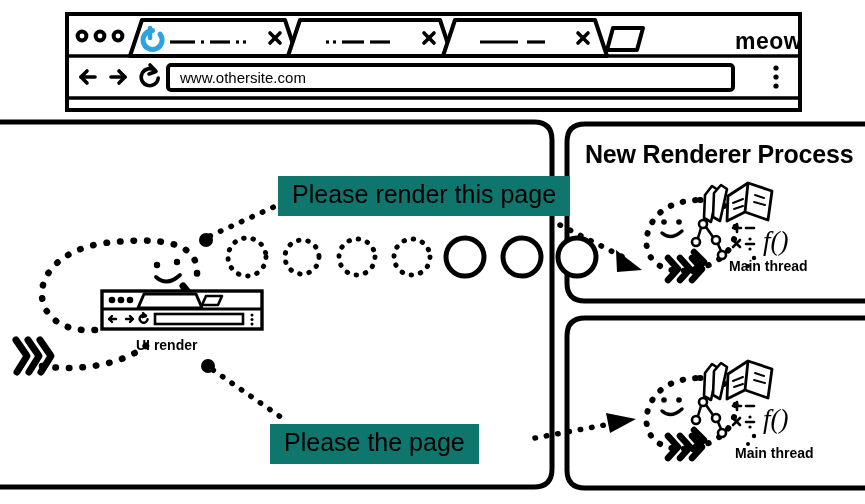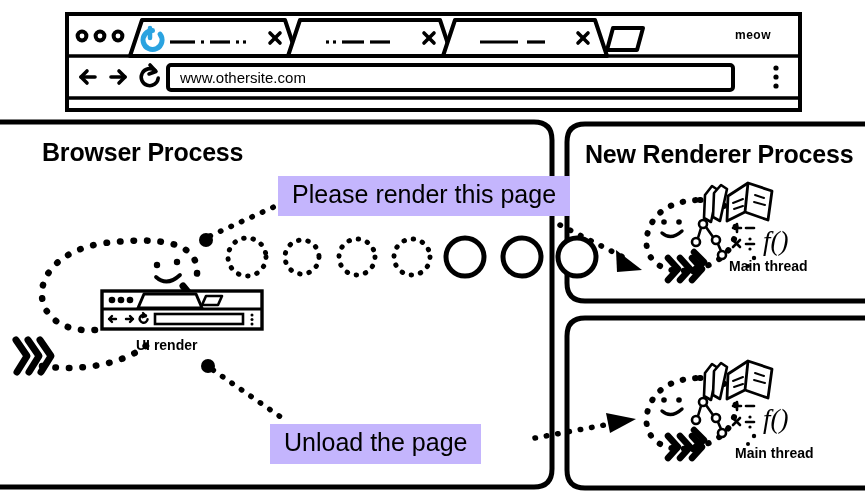--- a/index.html
+++ b/index.html
@@ -26,40 +26,40 @@
   }
   .lbl {
     position: absolute;
     font-family: "Liberation Sans", sans-serif;
     font-weight: bold;
     font-size: 14px;
     white-space: nowrap;
   }
   .bubble {
     position: absolute;
-    background: #c4b5fd;
+    background: #0f766e;
     color: #000;
     font-family: "Liberation Sans", sans-serif;
     font-size: 25px;
     line-height: 1.0;
     padding: 6px 14px 9px 14px;
     white-space: nowrap;
   }
   .urltext {
     position: absolute;
     font-family: "Liberation Sans", sans-serif;
     font-size: 15px;
     white-space: nowrap;
     text-align: center;
   }
   .meow {
     position: absolute;
     font-family: "Liberation Sans", sans-serif;
     font-weight: bold;
-    font-size: 12px;
+    font-size: 23px;
     letter-spacing: 0.5px;
     white-space: nowrap;
   }
 </style>
 </head>
 <body>
 
 <div id="stage">
 
   <svg class="layer" viewBox="0 0 865 504">
@@ -372,28 +372,27 @@
         <circle cx="754" cy="436" r="2.2"></circle>
         <circle cx="748" cy="444" r="2"></circle>
       </g>
     </g>
   </svg>
 
   <div class="urltext" style="left:180px; top:69px;">www.othersite.com</div>
 
   <div class="meow" style="left:735px; top:28px;">meow</div>
 
-  <div class="ttl" style="left:42px; top:138px;">Browser Process</div>
 
   <div class="ttl" style="left:585px; top:140px;text-align:right;">New Renderer Process</div>
 
 
   <div class="bubble" style="left:278px; top:176px;">Please render this page</div>
 
-  <div class="bubble" style="left:270px; top:424px;">Unload the page</div>
+  <div class="bubble" style="left:270px; top:424px;">Please the page</div>
 
   <div class="lbl" style="left:136px; top:337px;">UI render</div>
 
   <div class="lbl" style="left:729px; top:258px;">Main thread</div>
 
   <div class="lbl" style="left:735px; top:445px;">Main thread</div>
 
 </div>
 
 </body></html>

